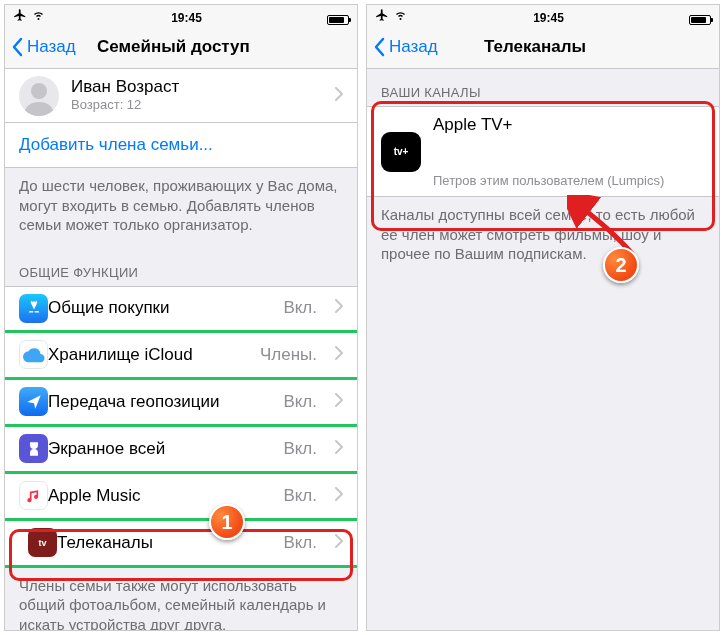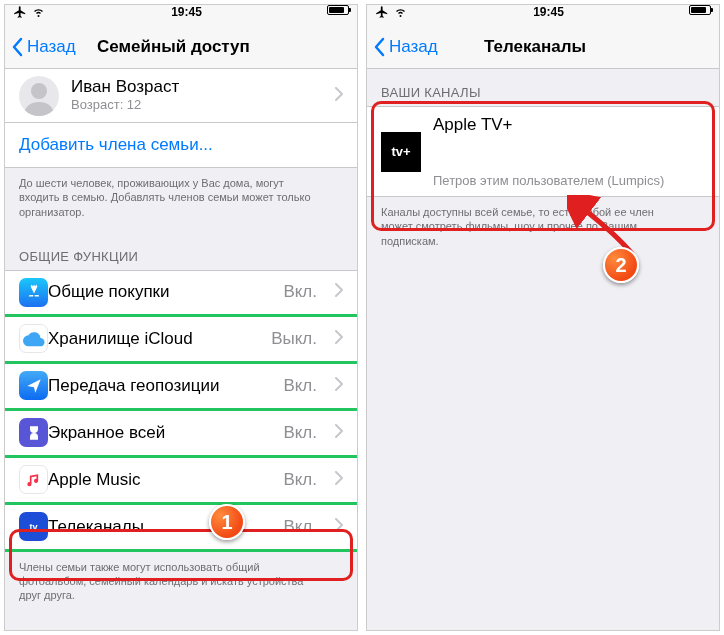--- a/index.html
+++ b/index.html
@@ -4,21 +4,21 @@
 <style>
   * { box-sizing: border-box; margin: 0; padding: 0; }
   body { font-family: -apple-system, "Helvetica Neue", Arial, sans-serif; background: #fff; width: 724px; height: 635px; position: relative; overflow: hidden; }
   .frame { border: 1px solid #ccc; position: relative; overflow: hidden; }
   .container { display: flex; gap: 8px; padding: 4px; }
   .phone { width: 354px; height: 627px; background: #efeff4; display: flex; flex-direction: column; position: relative; }
   .phone1 { width: 354px; }
   .phone2 { width: 354px; }
 
   
-  .statusbar { height: 20px; background: #f7f7f8; display: flex; align-items: flex-start; justify-content: space-between; padding: 0 8px; font-size: 12px; font-weight: 600; color: #000; }
+  .statusbar { height: 20px; background: #f7f7f8; display: flex; align-items: flex-end; justify-content: space-between; padding: 0 8px; font-size: 12px; font-weight: 600; color: #000; }
   .sb-left, .sb-right { display: flex; align-items: center; gap: 4px; }
   .battery { width: 22px; height: 10px; border: 1px solid #000; border-radius: 2px; position: relative; }
   .battery::after { content: ""; position: absolute; right: -3px; top: 2px; width: 2px; height: 4px; background: #000; border-radius: 0 1px 1px 0; }
   .battery-fill { position: absolute; left: 1px; top: 1px; bottom: 1px; width: 75%; background: #000; border-radius: 1px; }
 
   
   .navbar { height: 44px; background: #f7f7f8; border-bottom: 1px solid #c8c7cc; display: flex; align-items: center; padding: 0 6px; position: relative; }
   .back { display: flex; align-items: center; color: #007aff; font-size: 17px; }
   .back svg { width: 12px; height: 20px; margin-right: 4px; }
   .navtitle { position: absolute; left: 0; right: 16px; text-align: center; font-size: 17px; font-weight: 600; color: #000; pointer-events: none; }
@@ -30,38 +30,38 @@
   .member-row { background: #fff; border-bottom: 1px solid #c8c7cc; display: flex; align-items: center; padding: 6px 14px; gap: 12px; min-height: 54px; }
   .avatar { width: 40px; height: 40px; border-radius: 50%; background: #e8e8ec; display: flex; align-items: center; justify-content: center; overflow: hidden; }
   .avatar svg { width: 40px; height: 40px; }
   .mem-text { display: flex; flex-direction: column; }
   .mem-name { font-size: 17px; color: #000; }
   .mem-sub { font-size: 13px; color: #8e8e93; }
   .chev-col { margin-left: auto; color: #c7c7cc; }
 
   .add-row { background: #fff; border-bottom: 1px solid #c8c7cc; padding: 12px 14px; font-size: 17px; color: #007aff; }
 
-  .footnote { padding: 8px 32px 14px 14px; font-size: 11px; color: #6d6d72; line-height: 1.3; }
+  .footnote { padding: 8px 18px 14px 14px; font-size: 15px; color: #6d6d72; line-height: 1.3; }
   .group-header { padding: 16px 14px 6px 14px; font-size: 13px; color: #6d6d72; text-transform: uppercase; letter-spacing: 0.3px; }
 
   .cell { background: #fff; border-bottom: 3px solid #22c55e; display: flex; align-items: center; padding: 16px 14px; height: 47px; gap: 0; }
   .cell:first-of-type { border-top: 1px solid #c8c7cc; }
   .cell .icon { width: 29px; height: 29px; border-radius: 7px; display: flex; align-items: center; justify-content: center; flex-shrink: 0; }
   .cell .lbl { font-size: 17px; color: #000; flex: 1; white-space: nowrap; overflow: hidden; text-overflow: ellipsis; }
   .cell .state { font-size: 17px; color: #8e8e93; margin-right: 18px; }
   .cell .chev { color: #c7c7cc; }
 
   .icon-appstore { background: linear-gradient(180deg,#1ac7fb 0%, #1d70f1 100%); }
   .icon-icloud { background: #fff; border: 1px solid #e6e6ea; }
   .icon-location { background: linear-gradient(180deg,#42aaf6 0%, #0d6bf2 100%); }
   .icon-screentime { background: #5856d6; }
-  .icon-tv { background: #1d4ed8; }
+  .icon-tv { background: #7f1d1d; margin-left: 9px; }
 
   .channel-cell { background: #fff; border-top: 1px solid #c8c7cc; border-bottom: 1px solid #c8c7cc; display: flex; align-items: center; padding: 8px 14px; gap: 12px; min-height: 60px; }
-  .ch-icon { width: 40px; height: 40px; border-radius: 0; background: #000; display: flex; align-items: center; justify-content: center; color: #fff; font-size: 13px; font-weight: 600; }
+  .ch-icon { width: 40px; height: 40px; border-radius: 9px; background: #000; display: flex; align-items: center; justify-content: center; color: #fff; font-size: 10px; font-weight: 600; }
   .ch-text { display: flex; flex-direction: column; overflow: hidden; gap: 38px; }
   .ch-title { font-size: 17px; color: #000; }
   .ch-sub { font-size: 13px; color: #8e8e93; white-space: nowrap; overflow: hidden; text-overflow: ellipsis; max-width: 250px; }
 
   
   .hilite { position: absolute; border: 3px solid #e02020; border-radius: 10px; pointer-events: none; z-index: 10; }
   .badge { position: absolute; width: 36px; height: 36px; border-radius: 50%; background: radial-gradient(circle at 30% 30%, #ff8a3d 0%, #f24a14 70%); border: 2px solid #fff; box-shadow: 0 2px 4px rgba(0,0,0,.4); display: flex; align-items: center; justify-content: center; color: #fff; font-size: 20px; font-weight: 700; z-index: 12; pointer-events: none; }
   .arrow { position: absolute; z-index: 11; pointer-events: none; }
 
   .cut-name { overflow: hidden; height: 18px; line-height: 16px; }
@@ -141,21 +141,21 @@
             </svg></span>
       </div>
 
       <div class="cell">
         <div class="icon icon-icloud">
           <svg width="22" height="16" viewBox="0 0 24 16">
               <path d="M19 16H6a6 6 0 0 1 0-12 7 7 0 0 1 13 3 4.5 4.5 0 0 1 0 9z" fill="#3ea7f5"></path>
             </svg>
         </div>
         <div class="lbl">Хранилище iCloud</div>
-        <div class="state">Выкл.</div>
+        <div class="state">Члены.</div>
         <span class="chev"><svg width="8" height="14" viewBox="0 0 8 14" fill="none">
               <path d="M1 1l6 6-6 6" stroke="#c7c7cc" stroke-width="2" stroke-linecap="round" stroke-linejoin="round"></path>
             </svg></span>
       </div>
 
       <div class="cell">
         <div class="icon icon-location">
           <svg width="16" height="16" viewBox="0 0 24 24" fill="#fff">
               <path d="M2 12L22 2l-8 20-2-8-10-2z"></path>
             </svg>

